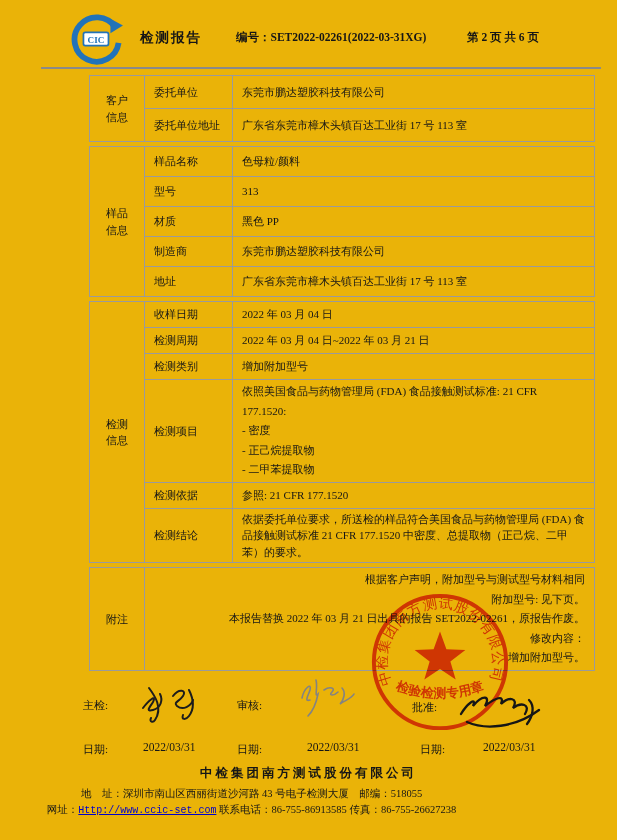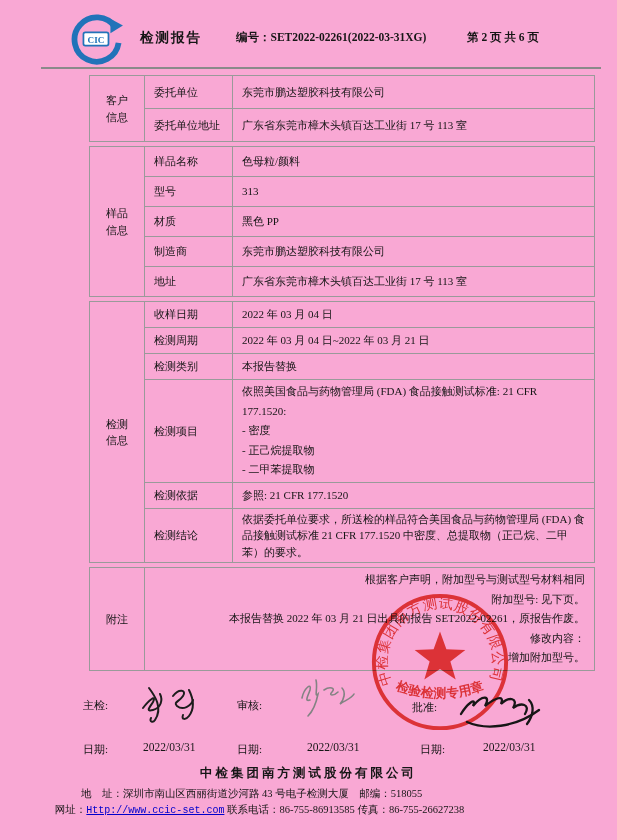--- a/index.html
+++ b/index.html
@@ -1,17 +1,17 @@
 <!DOCTYPE html>
 <html><head>
 <meta charset="utf-8">
 <style>
   html,body{margin:0;padding:0;background:#ffffff;}
   .page{
-    position:relative;width:617px;height:840px;background:#f9a8d4;overflow:hidden;
+    position:relative;width:617px;height:840px;background:#eab308;overflow:hidden;
     font-family:"Liberation Serif","DejaVu Serif",serif;color:#161616;
   }
   
   .logo{position:absolute;left:64px;top:13px;}
   .hdr-title{position:absolute;left:140px;top:29px;font-size:13.5px;font-weight:bold;letter-spacing:2px;}
   .hdr-no{position:absolute;left:236px;top:30px;font-size:11.5px;font-weight:bold;}
   .hdr-page{position:absolute;left:467px;top:30px;font-size:11.5px;font-weight:bold;}
   .hdr-rule{position:absolute;left:41px;top:67px;width:560px;height:2px;background:#8a8a8a;}
   
   .tables{position:absolute;left:57px;top:75px;width:506px;padding-left:32px;}
@@ -27,21 +27,21 @@
   
   .stamp{position:absolute;left:366px;top:590px;width:148px;height:148px;opacity:.9;mix-blend-mode:multiply;z-index:3;}
   
   .siglabel{position:absolute;font-size:11px;z-index:2;}
   .sig-svg{position:absolute;z-index:4;}
   .datelabel{position:absolute;font-size:11px;}
   .dateval{position:absolute;font-size:11.5px;}
   
   .ft-company{position:absolute;left:0;top:765px;width:617px;text-align:center;font-size:12.5px;font-weight:bold;letter-spacing:3px;}
   .ft-line{position:absolute;left:0;width:503px;text-align:center;font-size:10.5px;}
-  .ft-l2{top:787px;} .ft-l3{top:803px;padding-left:8px;}
+  .ft-l2{top:787px;} .ft-l3{top:803px;}
   .ft-link{color:#0000cc;text-decoration:underline;font-family:"Liberation Mono","DejaVu Sans Mono",monospace;font-size:10px;}
 </style>
 </head>
 <body>
 
 <div class="page">
 
   <svg class="logo" width="62" height="52" viewBox="0 0 64 54">
     <path d="M53 15 A 23 23 0 1 0 56.5 31" fill="none" stroke="#2173b9" stroke-width="6"></path>
     <path d="M48 6 L61 13 L48 21 Z" fill="#2173b9"></path>
@@ -125,21 +125,21 @@
         </td>
         <td>收样日期</td>
         <td>2022 年 03 月 04 日</td>
       </tr>
       <tr class="r27">
         <td>检测周期</td>
         <td>2022 年 03 月 04 日~2022 年 03 月 21 日</td>
       </tr>
       <tr class="r27">
         <td>检测类别</td>
-        <td>本报告替换</td>
+        <td>增加附加型号</td>
       </tr>
       <tr>
         <td>检测项目</td>
         <td class="projcell">
           <div class="mlines">
             <div>依照美国食品与药物管理局 (FDA) 食品接触测试标准: 21 CFR</div>
             <div>177.1520:</div>
             <div>-  密度</div>
             <div>-  正己烷提取物</div>
             <div>-  二甲苯提取物</div>

